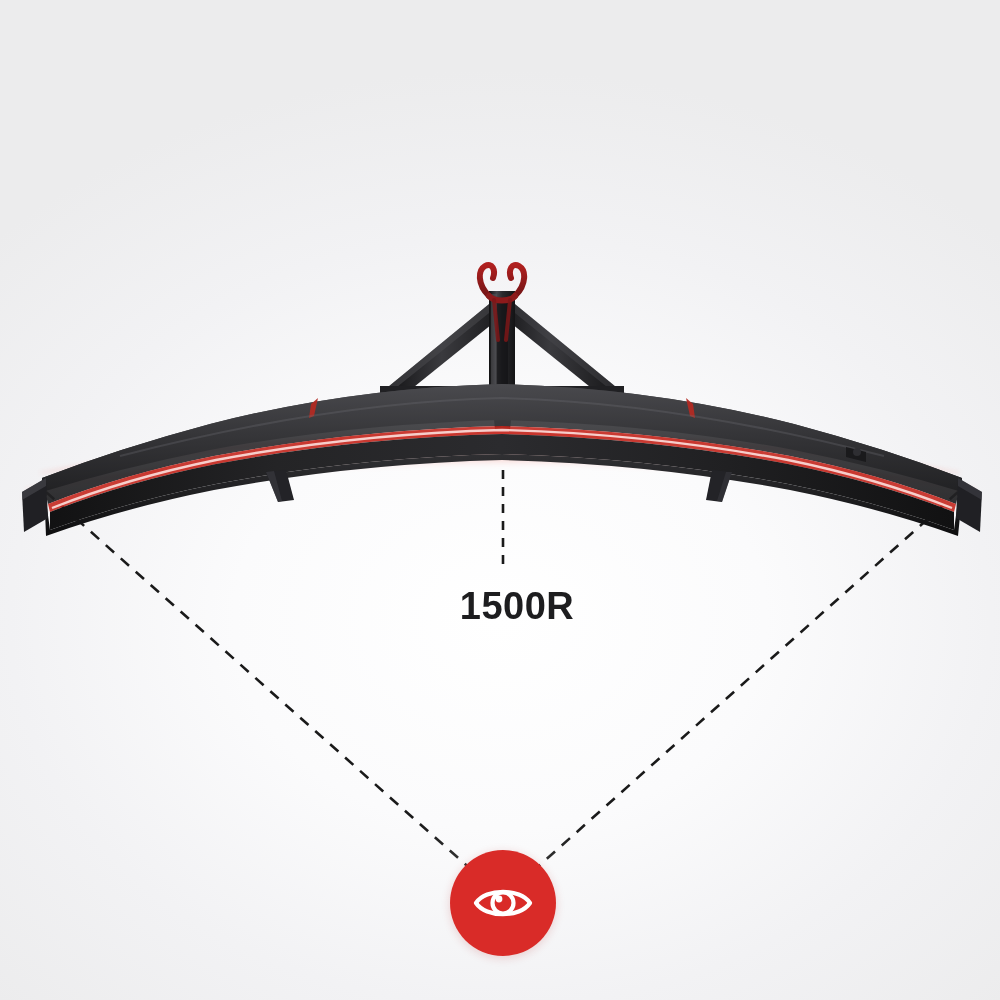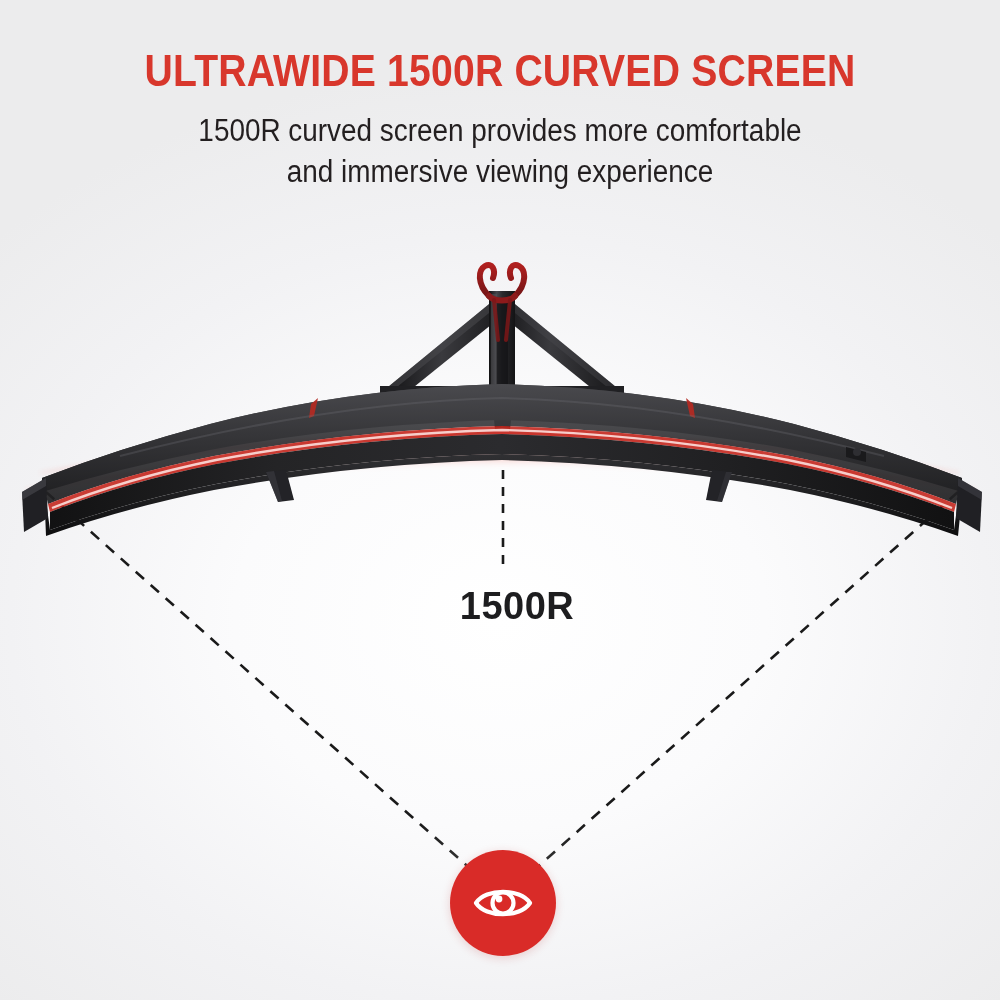--- a/index.html
+++ b/index.html
@@ -284,27 +284,20 @@
 
       <g>
         <path d="M 266,472 L 286,470 L 294,500 L 278,502 Z" fill="#232327"></path>
         <path d="M 266,472 L 274,471 L 282,501 L 278,502 Z" fill="#3c3c42" opacity="0.6"></path>
         <path d="M 712,470 L 732,472 L 722,502 L 706,500 Z" fill="#232327"></path>
         <path d="M 726,472 L 732,472 L 722,502 L 717,501 Z" fill="#3c3c42" opacity="0.5"></path>
       </g>
     </svg>
   </div>
 
-  <div class="header">
-    <h1 class="headline">ULTRAWIDE 1500R CURVED SCREEN</h1>
-    <p class="subtitle">
-      <span>1500R curved screen provides more comfortable</span>
-      <span>and immersive viewing experience</span>
-    </p>
-  </div>
 
   <div class="radius-label">1500R</div>
 
   <div class="eye-badge">
     <span>
       <svg width="62" height="42" viewBox="0 0 62 42" xmlns="http://www.w3.org/2000/svg">
         <path d="M4 21 C14 6, 48 6, 58 21 C48 36, 14 36, 4 21 Z" fill="none" stroke="#ffffff" stroke-width="4.2" stroke-linejoin="round"></path>
         <circle cx="31" cy="21" r="10.5" fill="none" stroke="#ffffff" stroke-width="4.2"></circle>
         <circle cx="27" cy="17" r="3.4" fill="#ffffff"></circle>
       </svg>

